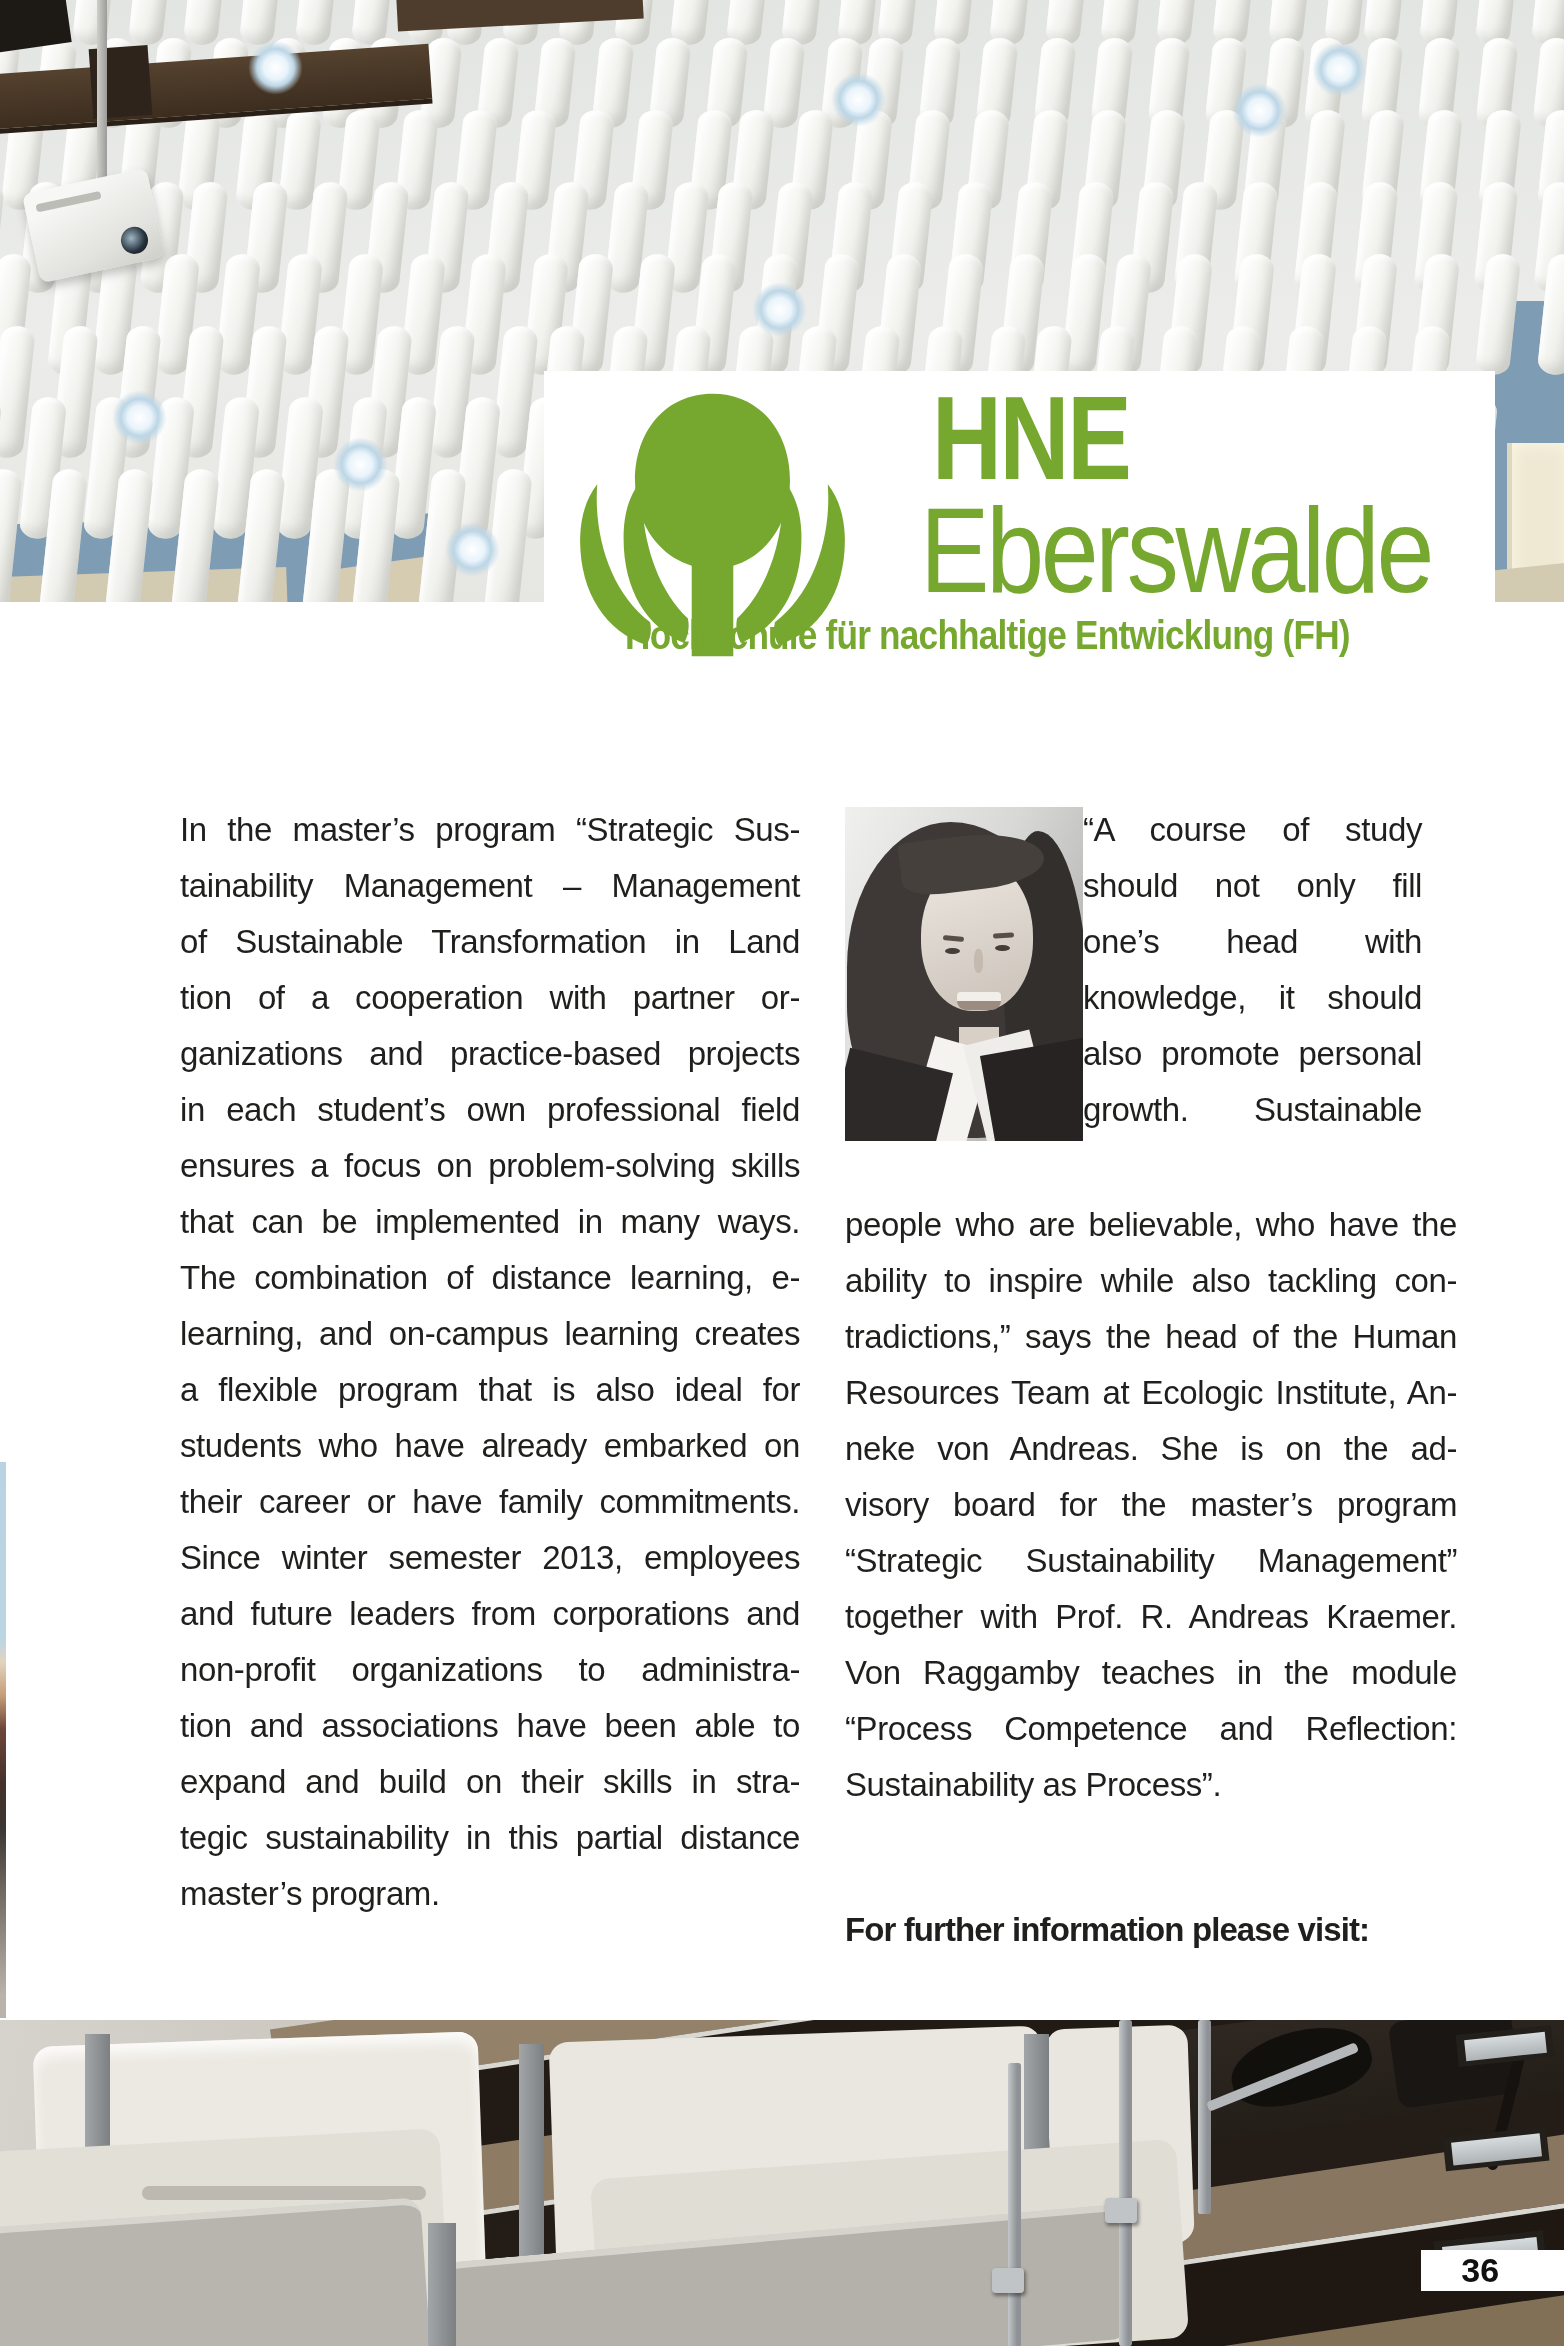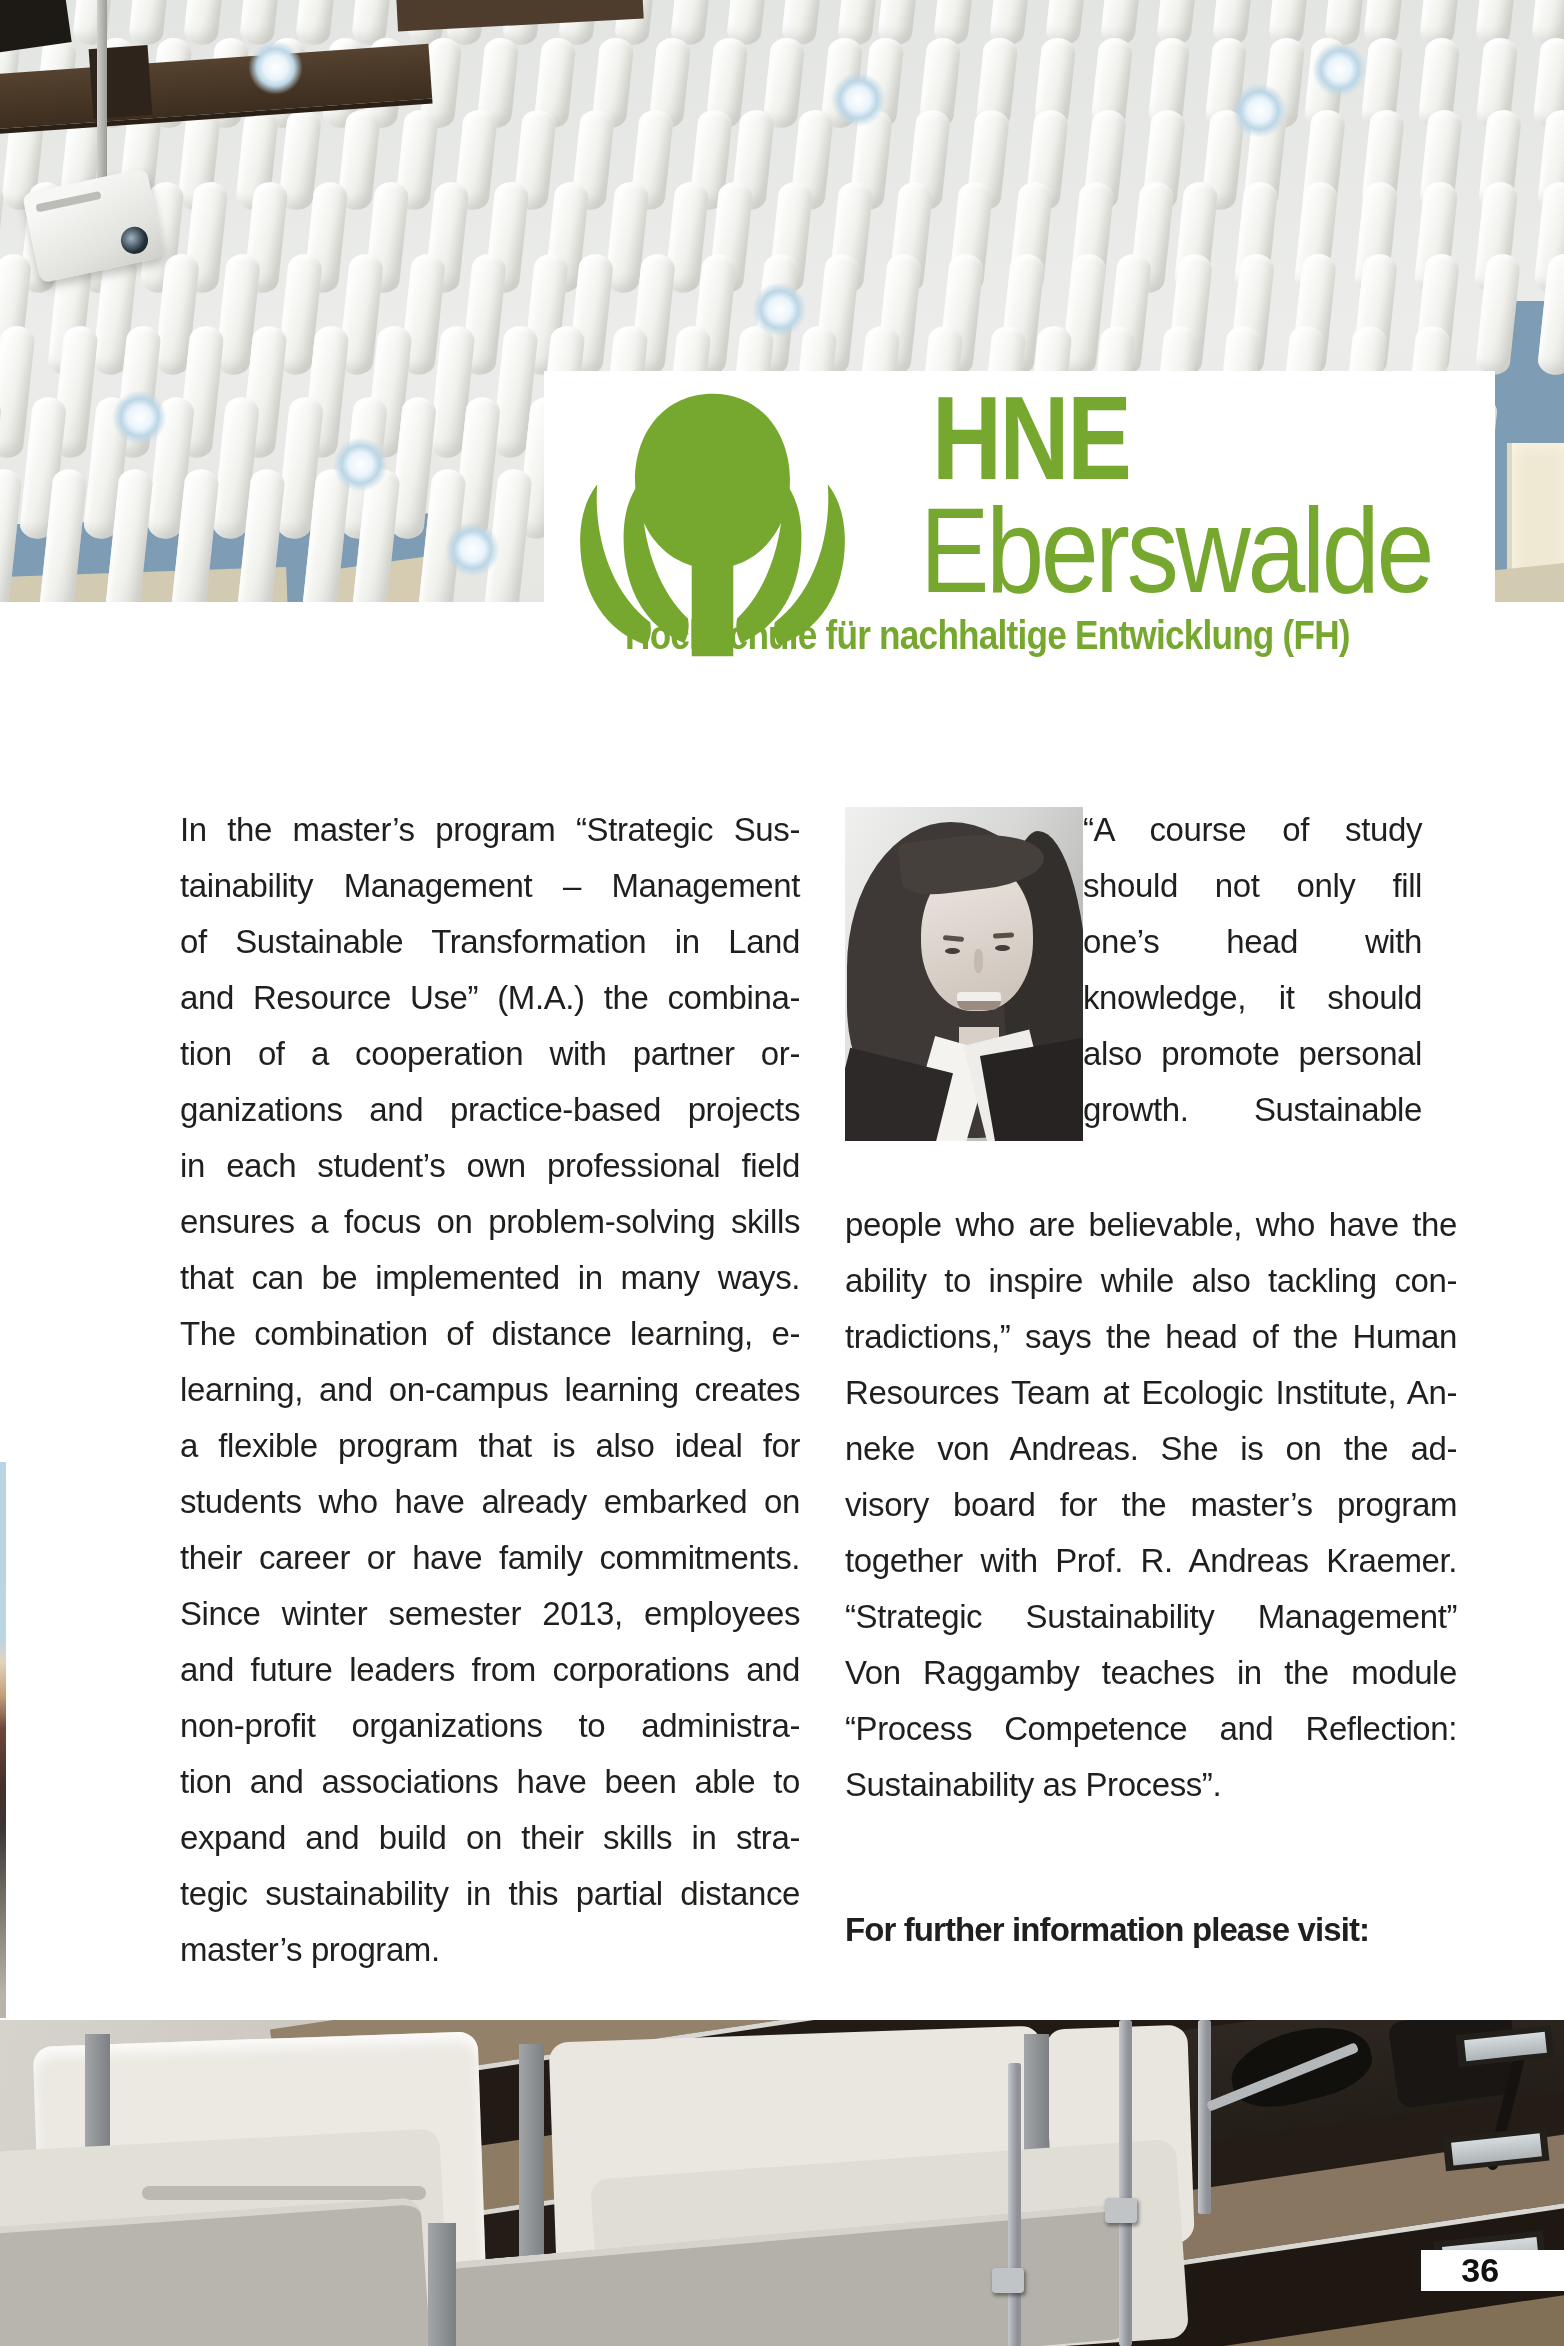--- a/index.html
+++ b/index.html
@@ -362,21 +362,20 @@
     </g>
   </svg>
   <div class="logo-acronym" style="color: rgb(118, 167, 46);">HNE</div>
   <div class="logo-name" style="color: rgb(118, 167, 46);">Eberswalde</div>
   <div class="logo-tagline" style="color: rgb(118, 167, 46);">Hochschule für nachhaltige Entwicklung (FH)</div>
 
   <div class="lcol">
       <div class="tl">In the master’s program “Strategic Sus-</div>
       <div class="tl">tainability Management – Management</div>
       <div class="tl">of Sustainable Transformation in Land</div>
-      <div class="tl">and Resource Use” (M.A.) the combina-</div>
       <div class="tl">tion of a cooperation with partner or-</div>
       <div class="tl">ganizations and practice-based projects</div>
       <div class="tl">in each student’s own professional field</div>
       <div class="tl">ensures a focus on problem-solving skills</div>
       <div class="tl">that can be implemented in many ways.</div>
       <div class="tl">The combination of distance learning, e-</div>
       <div class="tl">learning, and on-campus learning creates</div>
       <div class="tl">a flexible program that is also ideal for</div>
       <div class="tl">students who have already embarked on</div>
       <div class="tl">their career or have family commitments.</div>
@@ -418,22 +417,22 @@
           <div class="tl">growth. Sustainable</div>
         </div>
     </div>
     <div>
         <div class="tl">people who are believable, who have the</div>
         <div class="tl">ability to inspire while also tackling con-</div>
         <div class="tl">tradictions,” says the head of the Human</div>
         <div class="tl">Resources Team at Ecologic Institute, An-</div>
         <div class="tl">neke von Andreas. She is on the ad-</div>
         <div class="tl">visory board for the master’s program</div>
+        <div class="tl">“Strategic Sustainability Management”</div>
         <div class="tl">together with Prof. R. Andreas Kraemer.</div>
-        <div class="tl">“Strategic Sustainability Management”</div>
         <div class="tl">Von Raggamby teaches in the module</div>
         <div class="tl">“Process Competence and Reflection:</div>
         <div class="tl end">Sustainability as Process”.</div>
       </div>
     <div class="info-head">For further information please visit:</div>
   </div>
 
   <div class="sliver"></div>
 
   <div class="footer-photo">

